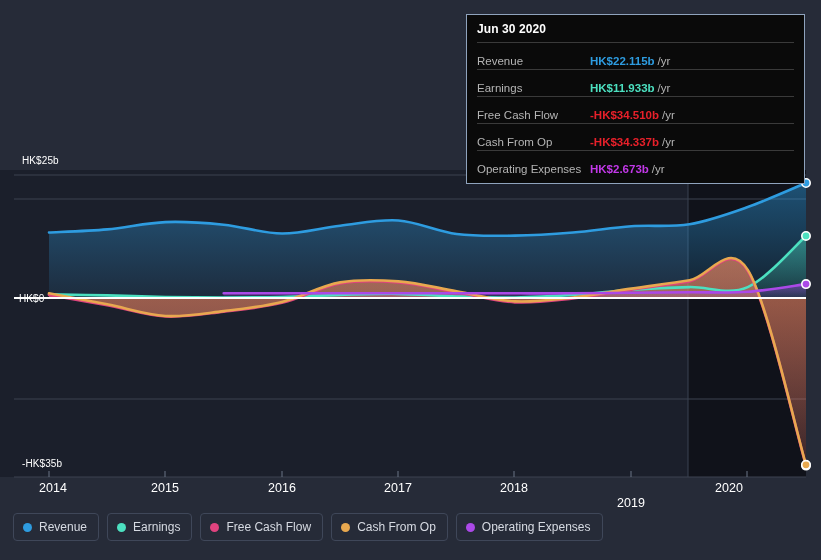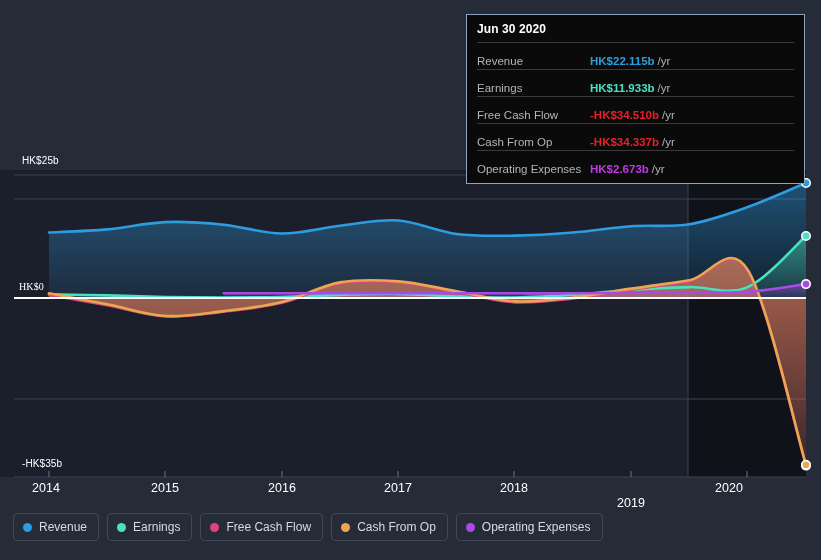--- a/index.html
+++ b/index.html
@@ -14,21 +14,21 @@
   
   #chart-area { position: absolute; left: 0; top: 0; width: 821px; height: 500px; }
   #chart-svg  { position: absolute; left: 0; top: 0; }
 
   
   .ylabel {
     position: absolute; color: #ffffff; font-size: 10px;
     letter-spacing: .1px; white-space: nowrap;
   }
   .ylabel.top  { left: 22px; top: 155px; }
-  .ylabel.zero { left: 19px; top: 281px; font-family: Liberation Serif, serif; }
+  .ylabel.zero { left: 19px; top: 293px; }
   .ylabel.bot  { left: 22px; top: 458px; }
 
   .xlabel {
     position: absolute; top: 481px; color: #ffffff; font-size: 12.5px;
     transform: translateX(-50%); white-space: nowrap;
   }
 
   
   #tooltip {
     position: absolute; left: 466px; top: 14px; width: 339px;
@@ -128,21 +128,21 @@
           <circle cx="806" cy="284.1004" r="4.2" fill="#ab49e8" stroke="#ffffff" stroke-width="1.6"></circle>
         </g>
       </svg>
   </div>
 
   <div class="ylabel top">HK$25b</div>
   <div class="ylabel zero">HK$0</div>
   <div class="ylabel bot">-HK$35b</div>
 
   <div id="x-axis-labels">
-      <div class="xlabel" style="left: 46px;">2014</div>
+      <div class="xlabel" style="left: 53px;">2014</div>
       <div class="xlabel" style="left: 165px;">2015</div>
       <div class="xlabel" style="left: 282px;">2016</div>
       <div class="xlabel" style="left: 398px;">2017</div>
       <div class="xlabel" style="left: 514px;">2018</div>
       <div class="xlabel" style="left: 631px; margin-top: 15px;">2019</div>
       <div class="xlabel" style="left: 729px;">2020</div>
     </div>
 
   <div id="tooltip">
     <div class="tt-date">Jun 30 2020</div>

